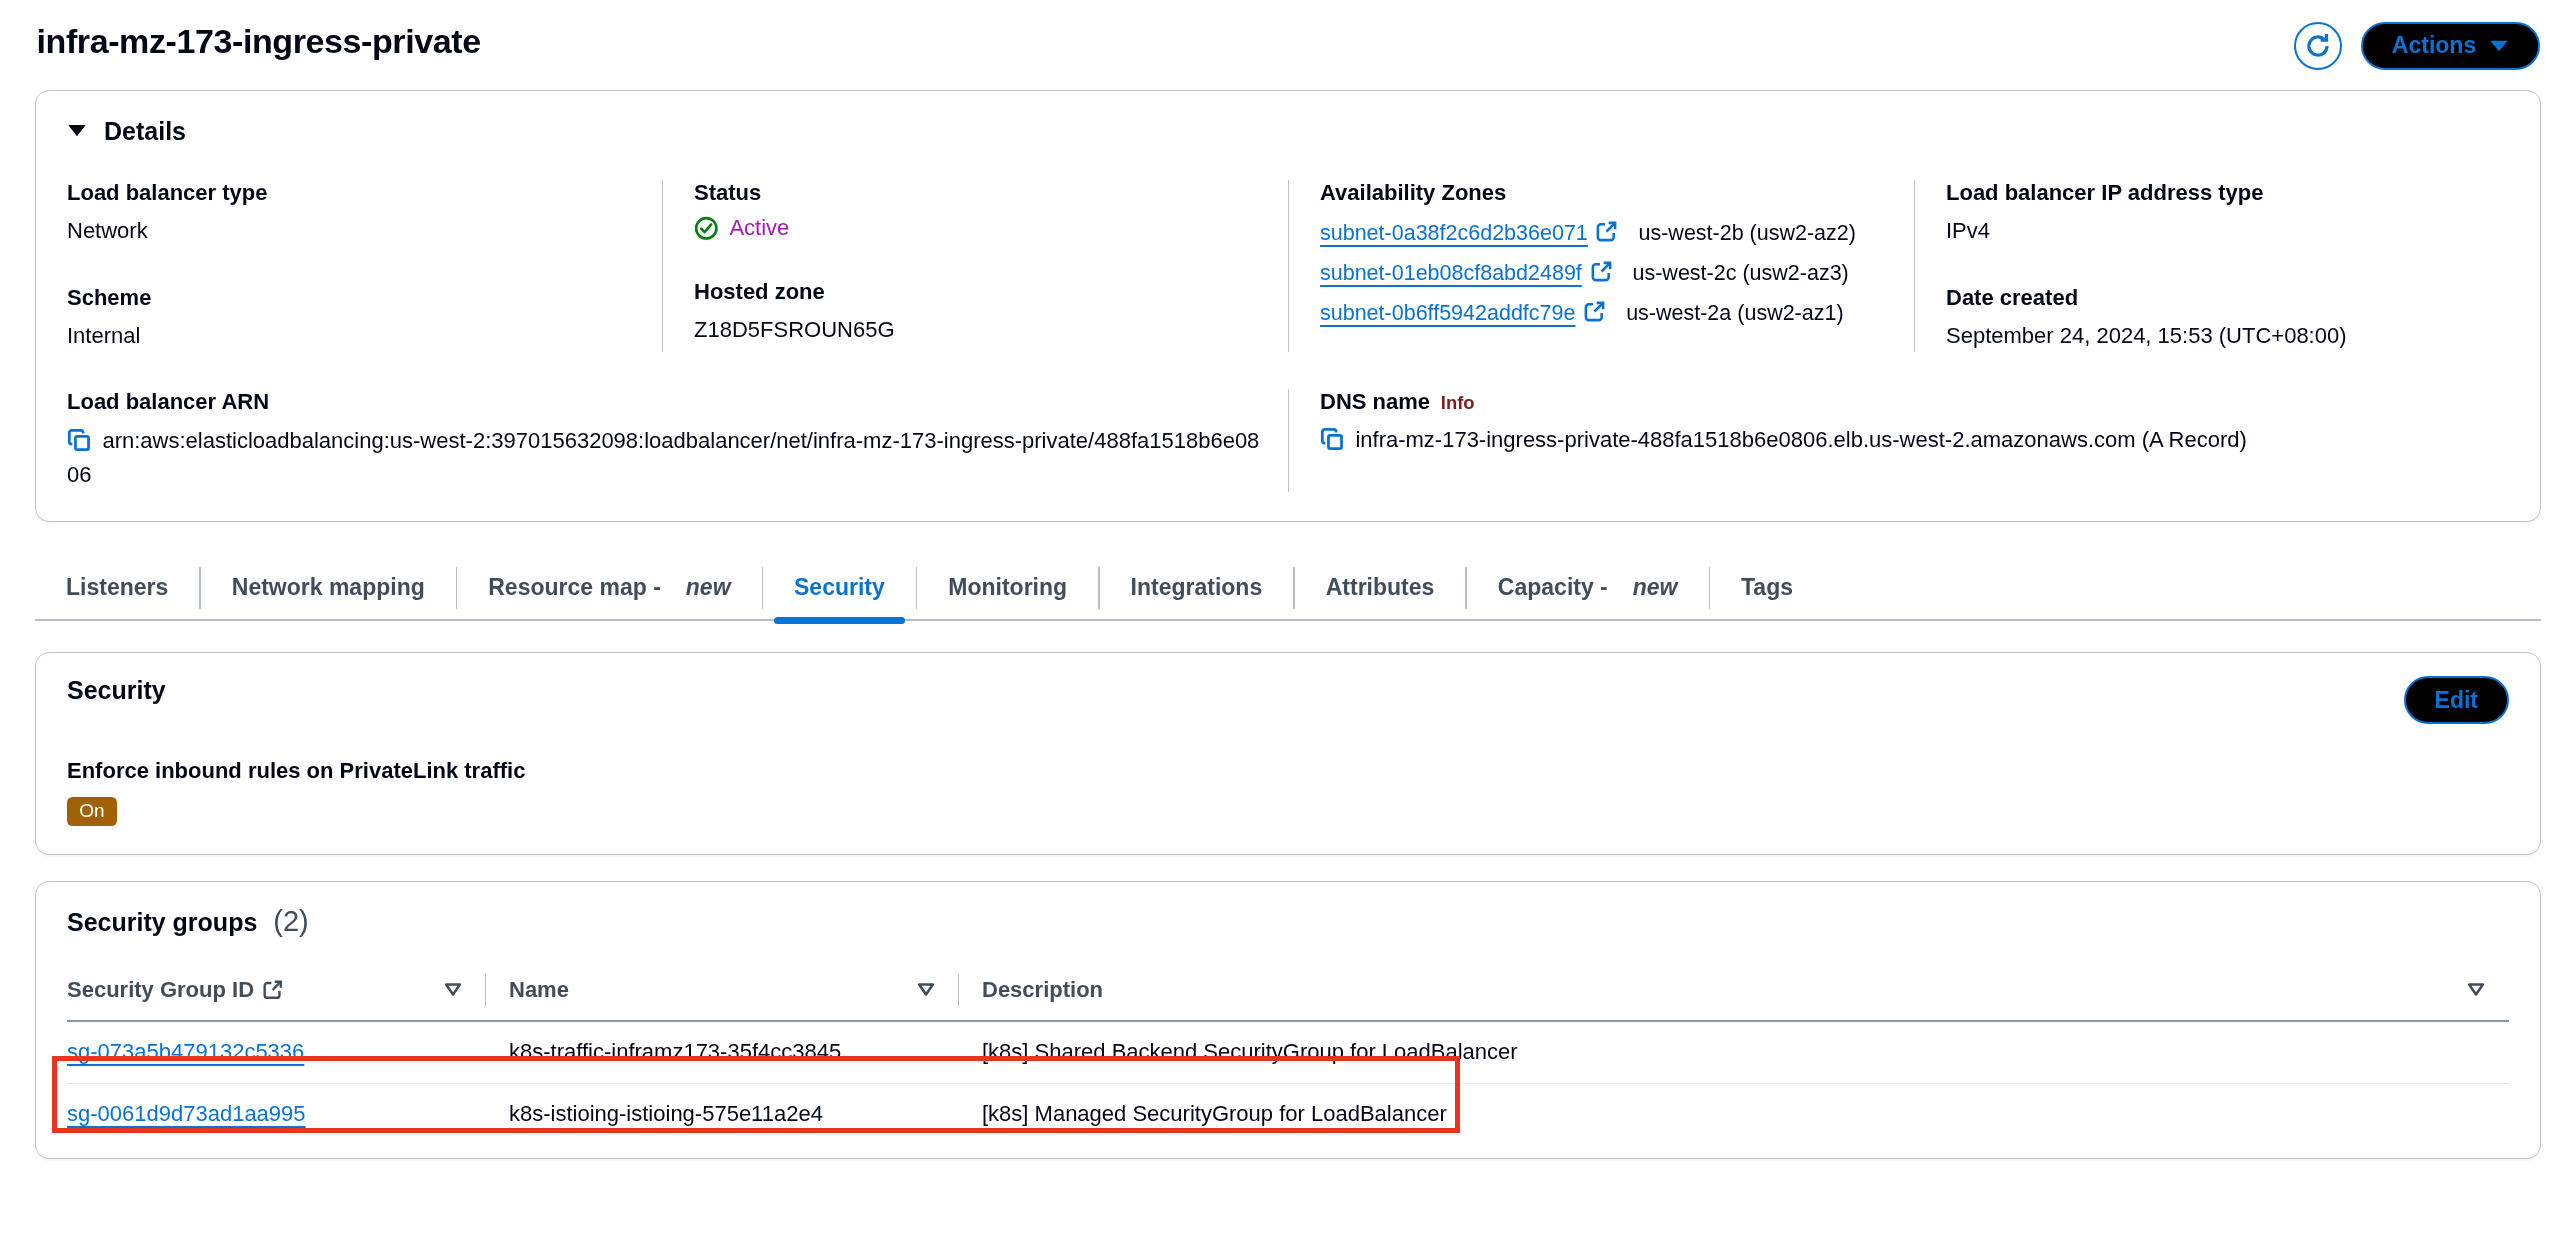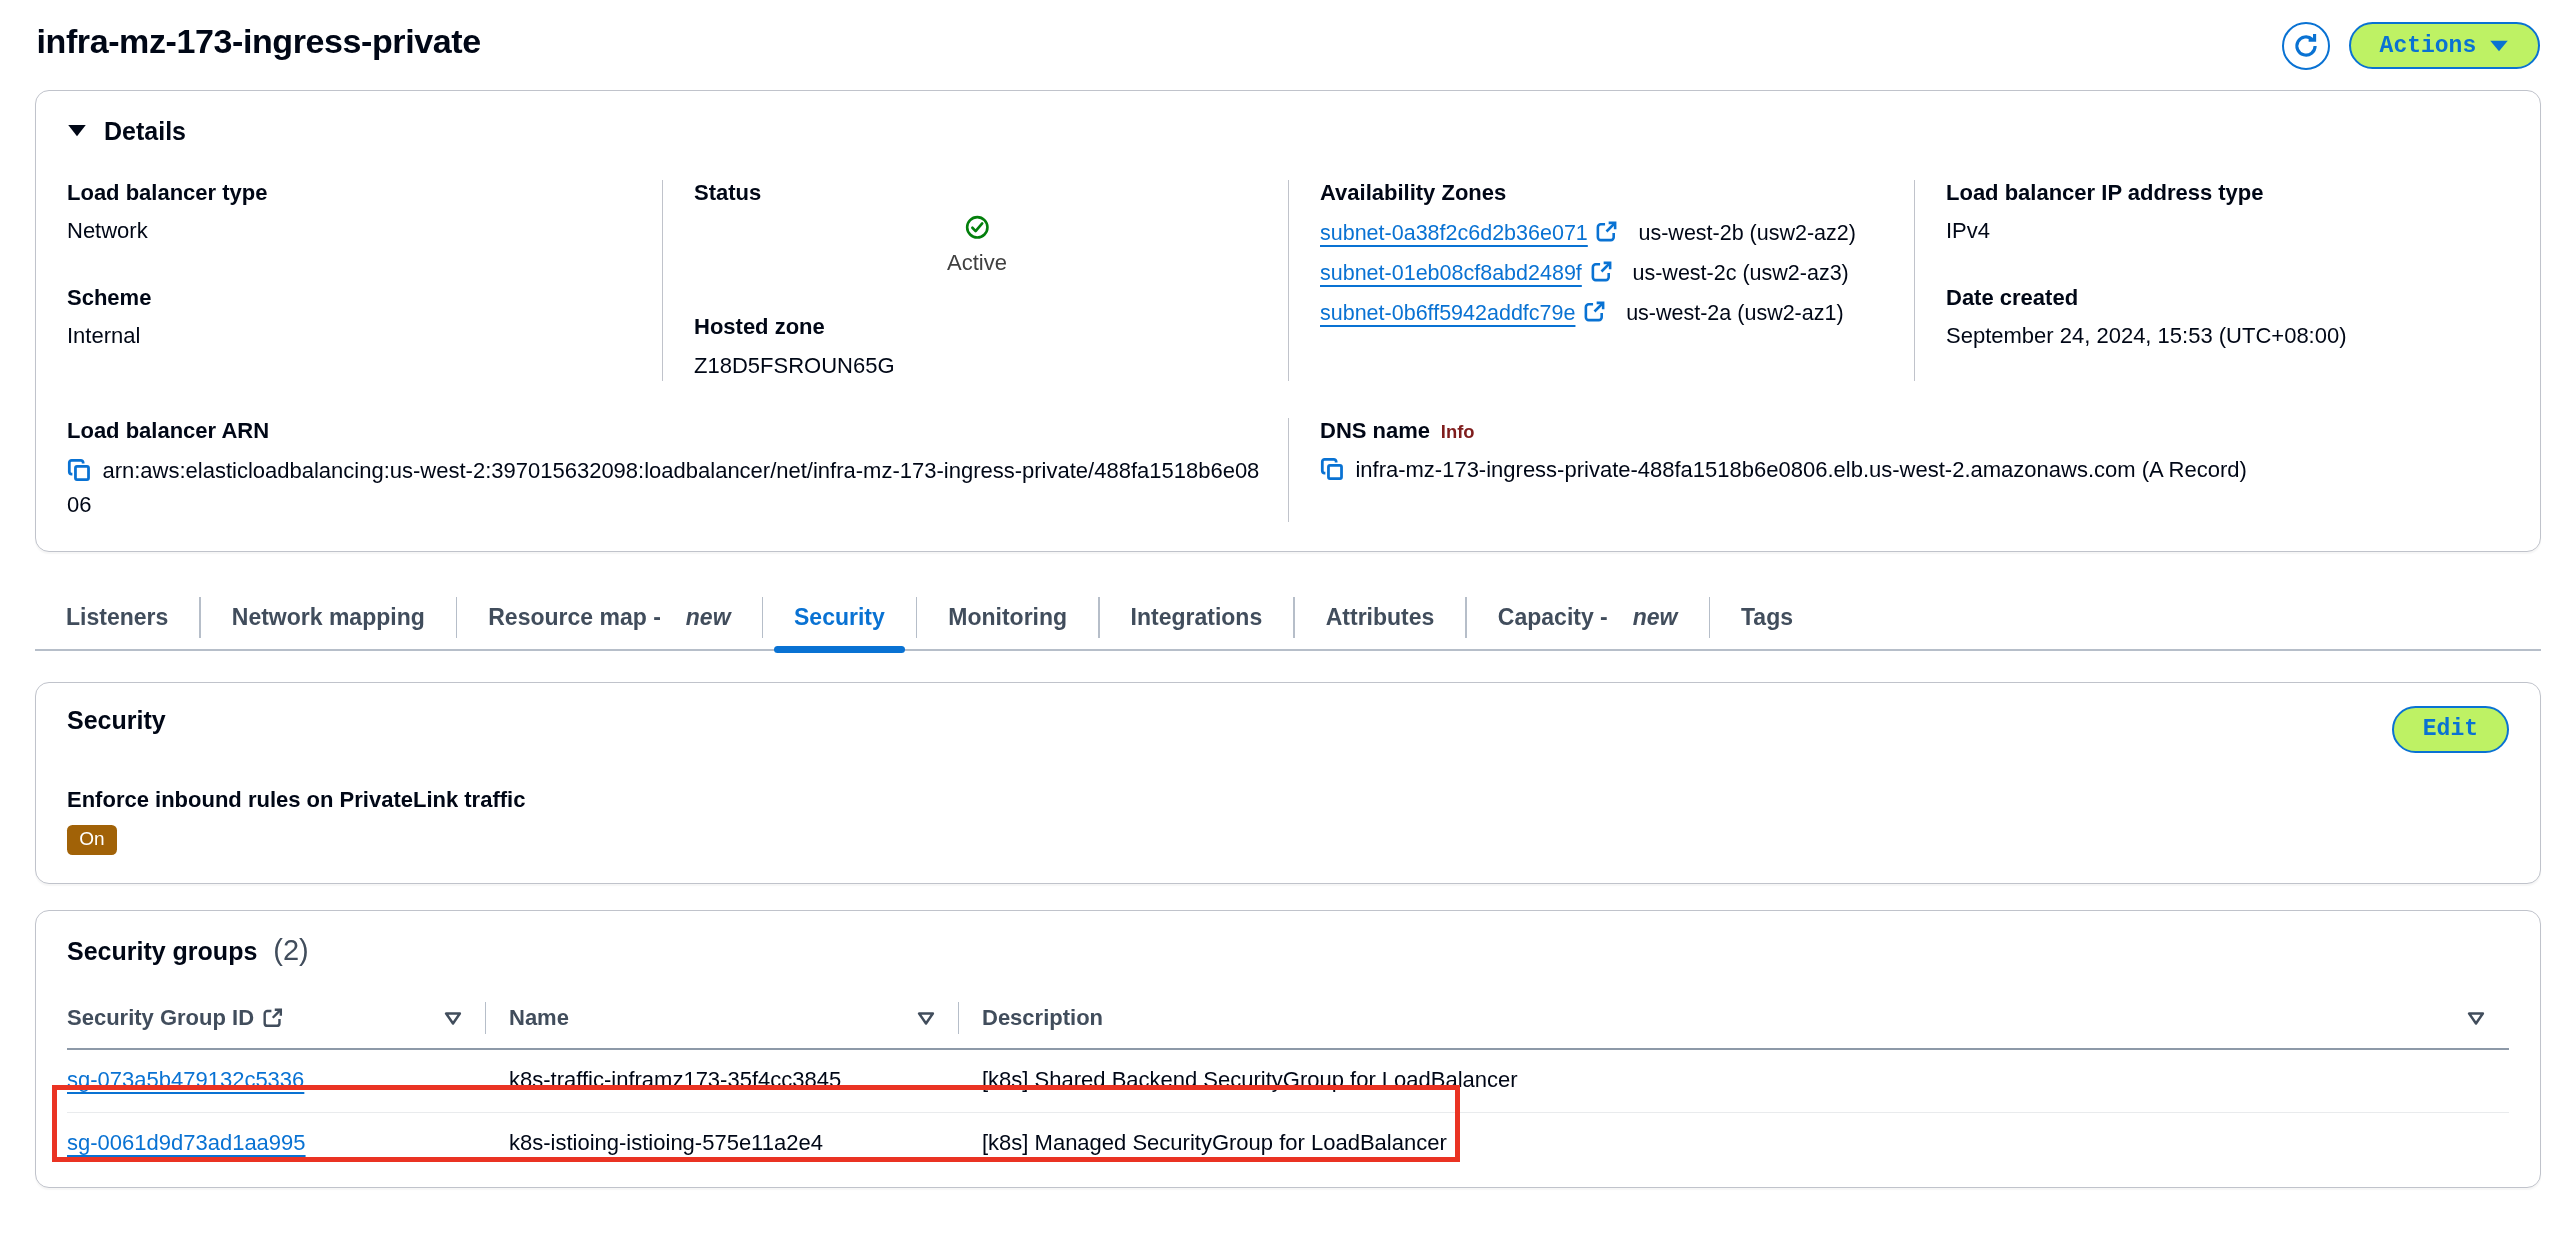--- a/index.html
+++ b/index.html
@@ -16,23 +16,23 @@
   .page-header { display: flex; align-items: flex-start; justify-content: space-between; padding: 4.6px 1.5px 0 1.5px; }
   .page-title { font-size: 34px; font-weight: 700; letter-spacing: -0.4px; color: #000716; }
   .header-actions { display: flex; align-items: center; gap: 18.4px; }
   .icon-button {
     width: 48px; height: 48px; border-radius: 50%;
     border: 2.3px solid #0972d3; background: #fff; cursor: pointer;
     display: flex; align-items: center; justify-content: center;
   }
   .btn {
     display: inline-flex; align-items: center; gap: 12.3px;
-    border: 2.3px solid #0972d3; border-radius: 31px; background: #bef264;
+    border: 2.3px solid #0972d3; border-radius: 31px; background: #000000;
     color: #0972d3; font-weight: 700; font-size: 23px;
-    font-family: Liberation Mono, monospace;
+    font-family: Liberation Sans, sans-serif;
     padding: 8.5px 29px; cursor: pointer; white-space: nowrap;
   }
 
   
   .panel {
     border: 1.5px solid #c0c3cb; border-radius: 14px; background: #fff;
     box-shadow: 0 1.5px 1.5px rgba(0,7,22,0.04);
   }
   .details-panel { margin-top: 20px; padding: 20px 0 29px 0; }
   .panel-heading { font-size: 25px; font-weight: 700; color: #000716; }
@@ -42,21 +42,21 @@
   .detail-grid { display: grid; grid-template-columns: repeat(4, 1fr); margin-top: 28px; }
   .detail-grid-2 { display: grid; grid-template-columns: 1fr 1fr; margin-top: 37px; }
   .dcol { padding: 0 28px 0 31px; }
   .dcol + .dcol { border-left: 1.5px solid #c0c3cb; }
   .field + .field { margin-top: 38px; }
   .field-label { font-weight: 700; font-size: 22px; margin-bottom: 9.2px; color: #000716; }
   .field-value { font-size: 22px; color: #000716; line-height: 1.45; }
   a.link { color: #0972d3; text-decoration: underline; text-decoration-thickness: 1.5px; text-underline-offset: 5.4px; cursor: pointer; }
   .ext-icon, .copy-icon { display: inline-block; vertical-align: -3.1px; margin-left: 7.7px; }
   .copy-btn { border: none; background: none; cursor: pointer; padding: 0; margin-right: 10.8px; vertical-align: -4.6px; }
-  .status-line { display: flex; align-items: center; gap: 10.8px; color: #404040; font-size: 22px; flex-direction: column; }
+  .status-line { display: flex; align-items: center; gap: 10.8px; color: #a21caf; font-size: 22px; }
   .subnet-row { margin-top: 14px; white-space: nowrap; }
   .subnet-row .az-text { margin-left: 20px; color: #000716; }
   .info-link { color: #7f1d1d; font-size: 18.4px; font-weight: 700; margin-left: 10.8px; text-decoration: none; cursor: pointer; }
   .arn-value { line-height: 1.55; word-break: break-all; }
 
   
   .tabs { display: flex; align-items: stretch; margin-top: 34px; border-bottom: 2.3px solid #b6bec9; height: 65px; }
   .tab {
     display: flex; align-items: center; padding: 0 31px;
     font-size: 23px; font-weight: 700; color: #414d5c;

